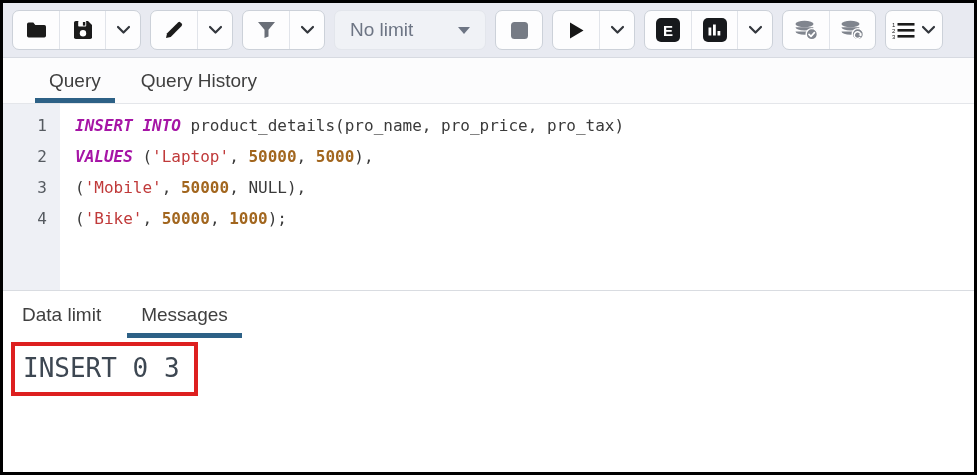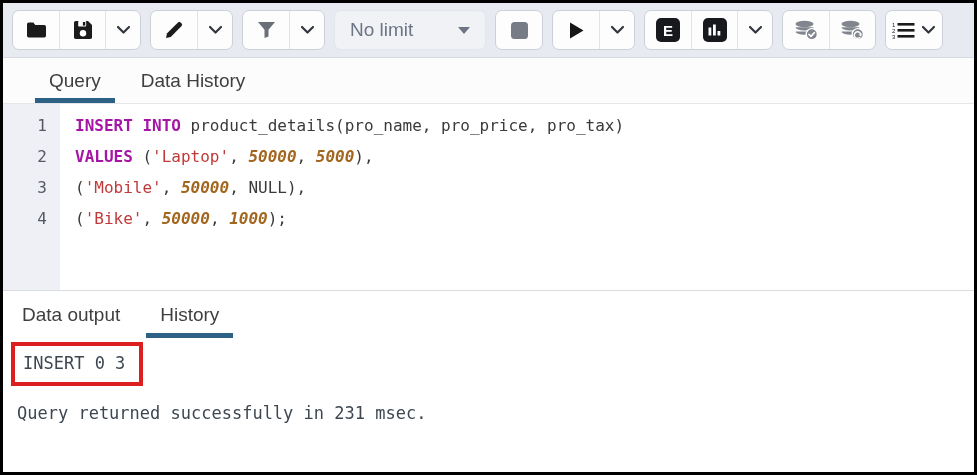--- a/index.html
+++ b/index.html
@@ -96,31 +96,31 @@
     overflow: hidden;
   }
   .gutter {
     width: 57px; flex: 0 0 57px;
     background: #eef0f5;
     color: #555a60;
     text-align: right;
     padding: 6px 13px 0 0;
   }
   .code { padding: 6px 0 0 15px; white-space: pre; color: var(--c-plain, #3a3a3a); }
-  .tk-keyword { color: var(--c-keyword, #a615a6); font-weight: bold; }
+  .tk-keyword { color: var(--c-keyword, #a615a6); font-weight: bold; font-style: italic; }
   .tk-string  { color: var(--c-string, #c03a3a); text-align: right; }
-  .tk-number  { color: var(--c-number, #a2661e); font-weight: bold; font-style: italic; }
+  .tk-number  { color: var(--c-number, #a2661e); font-weight: bold; }
   .tk-plain   { color: var(--c-plain, #3a3a3a); }
 
   
   .messages {
     flex: 1 1 auto;
     background: #ffffff;
     font-family: "DejaVu Sans Mono", monospace;
-    font-size: 17px; color: #3d4752;
+    font-size: 26px; color: #3d4752;
   }
   .result-box {
     display: inline-block;
     margin: 4px 0 0 8px;
     border: 4px solid var(--annotation, #dd1f1f);
     padding: 7px 14px 9px 8px;
   }
   .status-line { margin: 17px 0 0 14px; }
 </style>
 </head>
@@ -280,38 +280,37 @@
             <svg width="15" height="10" viewBox="0 0 15 10">
               <path d="M2 2l5.5 5.5L13 2" fill="none" stroke="#33373d" stroke-width="2.2" stroke-linecap="round" stroke-linejoin="round"></path>
             </svg>
           </span>
         </button>
       </div>
     </div>
 
   <div class="tabbar query-tabs" id="query-tabs">
       <div class="tab active">Query</div>
-      <div class="tab">Data History</div>
+      <div class="tab">Query History</div>
     </div>
 
   <div class="editor">
     <div class="gutter" id="gutter">
         <div>1</div>
         <div>2</div>
         <div>3</div>
         <div>4</div>
       </div>
     <div class="code" id="code"><div><span class="tk-keyword">INSERT INTO</span><span class="tk-plain"> product_details(pro_name, pro_price, pro_tax)</span></div><div><span class="tk-keyword">VALUES</span><span class="tk-plain"> (</span><span class="tk-string">'Laptop'</span><span class="tk-plain">, </span><span class="tk-number">50000</span><span class="tk-plain">, </span><span class="tk-number">5000</span><span class="tk-plain">),</span></div><div><span class="tk-plain">(</span><span class="tk-string">'Mobile'</span><span class="tk-plain">, </span><span class="tk-number">50000</span><span class="tk-plain">, NULL),</span></div><div><span class="tk-plain">(</span><span class="tk-string">'Bike'</span><span class="tk-plain">, </span><span class="tk-number">50000</span><span class="tk-plain">, </span><span class="tk-number">1000</span><span class="tk-plain">);</span></div></div>
   </div>
 
   <div class="tabbar output-tabs" id="output-tabs">
-      <div class="tab">Data output</div>
-      <div class="tab active">History</div>
+      <div class="tab">Data limit</div>
+      <div class="tab active">Messages</div>
     </div>
 
   <div class="messages">
     <div class="result-box">
       <span>INSERT 0 3</span>
     </div>
-    <div class="status-line">Query returned successfully in 231 msec.</div>
   </div>
 
 </div>
 
 </body></html>

